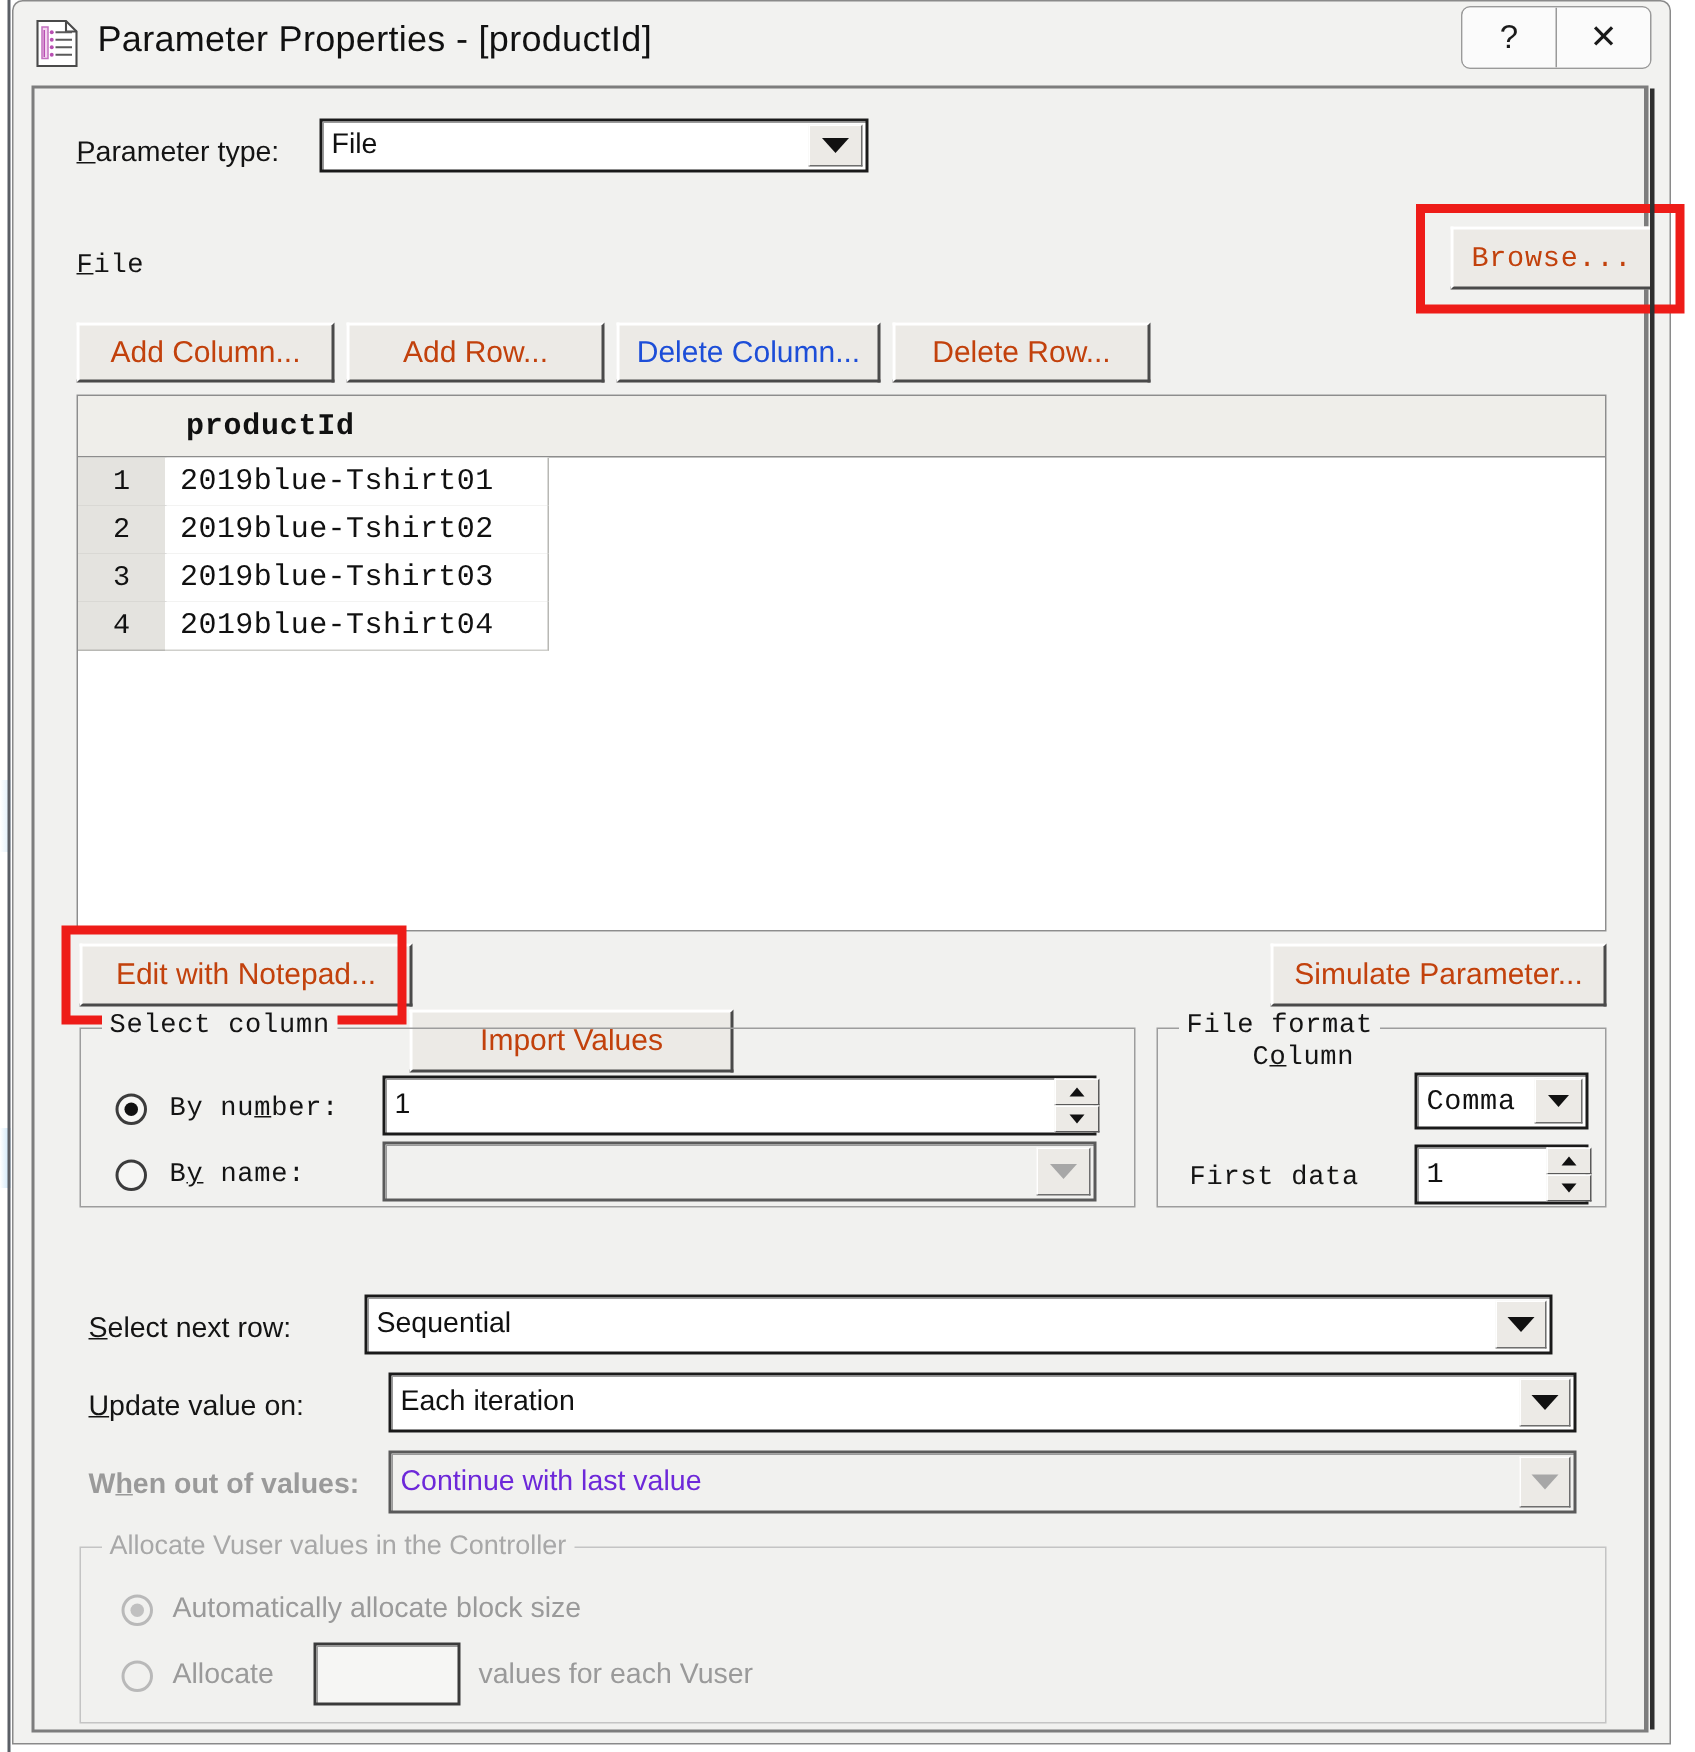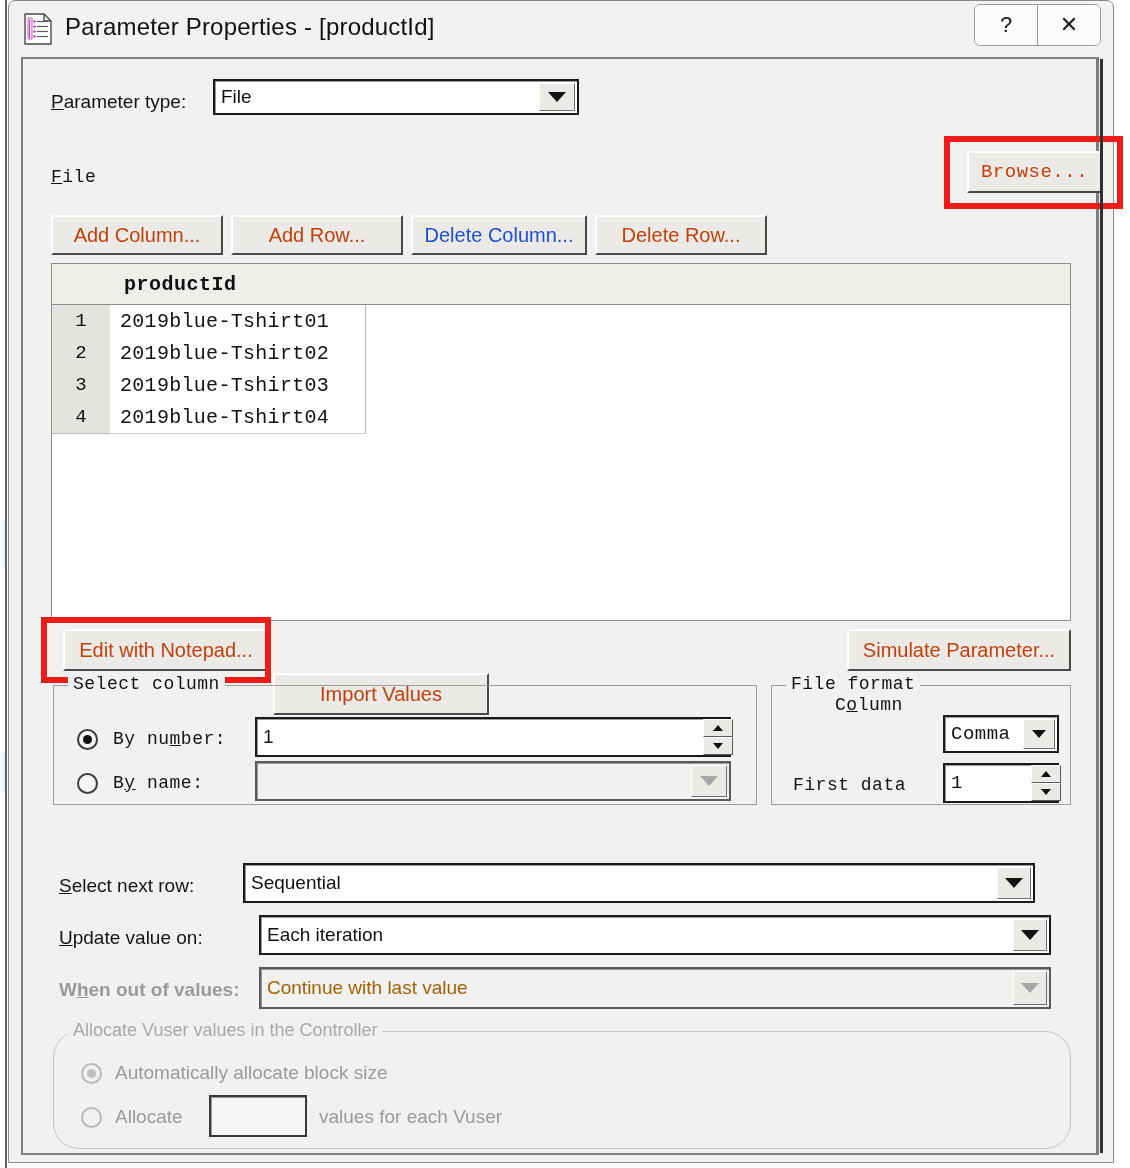--- a/index.html
+++ b/index.html
@@ -79,21 +79,21 @@
     border:2px solid #1a1a1a;
     box-sizing:border-box;
     box-shadow: 1px 1px 0 #9a9a9a inset;
   }
   .field .val {
     position:absolute; left:6px; top:50%; transform:translateY(-50%);
     font-size:19px; color:#111; white-space:nowrap;
   }
   .field .val.mono { font-family:"Liberation Mono", monospace; font-size:19px; letter-spacing:.5px;}
   .field.dis { background:#f1f1ef; border-color:#5a5a5a; }
-  .field.dis .val { color:#a16207; }
+  .field.dis .val { color:#6d28d9; }
 
   
   .cbarrow {
     position:absolute; right:2px; top:2px; bottom:2px; width:34px;
     background:#eceae6;
     border:1px solid #ffffff;
     border-right-color:#6e6e6e; border-bottom-color:#6e6e6e;
     display:flex; align-items:center; justify-content:center;
   }
   .cbarrow::after{
@@ -145,21 +145,21 @@
     border-left:5px solid transparent;border-right:5px solid transparent;
     border-top:6px solid #111;
   }
 
   
   .group {
     position:absolute;
     border:1px solid #9d9d9d;
     box-sizing:border-box;
   }
-  .group.dis { border-color:#c4c4c4;border-radius:26px; }
+  .group.dis { border-color:#c4c4c4; }
   .group > .gtitle {
     position:absolute; top:-12px; left:14px;
     background:#f1f1ef; padding:0 5px;
     font-size:18px; color:#141414; white-space:nowrap;
   }
   .group > .gtitle.mono { font-family:"Liberation Mono", monospace; letter-spacing:.5px;}
   .group.dis > .gtitle { color:#a8a8a8; }
 
   
   .radio {
@@ -293,21 +293,21 @@
       <div class="trow" style="top:105px;">
         <div class="rnum">3</div>
         <div class="cell" style="left:58px; width:245px;">2019blue-Tshirt03</div>
       </div>
       <div class="trow" style="top:137px;">
         <div class="rnum">4</div>
         <div class="cell" style="left:58px; width:245px;">2019blue-Tshirt04</div>
       </div>
     </div>
 
-    <div class="btn" style="left:40px; top:570px; width:206px; height:42px;text-align:center;">
+    <div class="btn" style="left:30px; top:570px; width:222px; height:42px;text-align:center;">
       <span>Edit with Notepad...</span>
     </div>
     <div class="redbox" style="left:18px; top:558px; width:230px; height:66px;"></div>
 
     <div class="btn" style="left:250px; top:570px; width:216px; height:42px;margin-top:44px;">
       <span>Import Values</span>
     </div>
     <div class="btn" style="left:824px; top:570px; width:224px; height:42px;">
       <span>Simulate Parameter...</span>
     </div>

